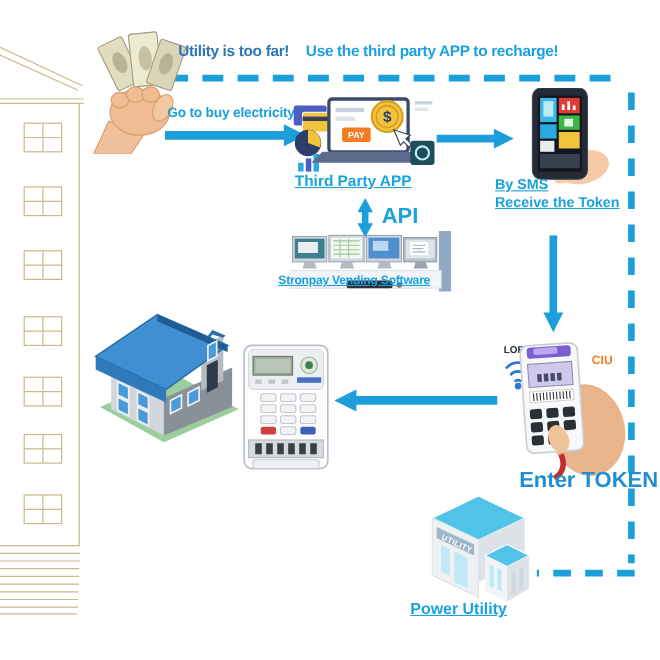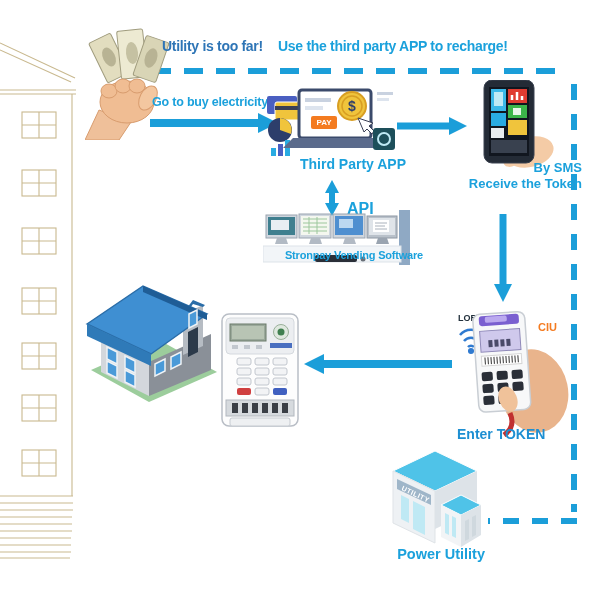--- a/index.html
+++ b/index.html
@@ -3,21 +3,21 @@
 <meta charset="utf-8">
 <style>
   html,body{margin:0;padding:0;background:#fff;}
   .canvas{position:relative;width:600px;height:600px;background:#fff;overflow:hidden;
           font-family:"Liberation Sans",sans-serif;}
   .abs{position:absolute;}
   .t{position:absolute;font-weight:bold;white-space:nowrap;}
   .cyan{color:var(--cyan);}
   .blue{color:var(--blue);}
   .midblue{color:var(--mid_blue);}
-  .center{text-align:right;}
+  .center{text-align:left;text-decoration:underline;}
 </style>
 </head>
 <body>
 
 <div class="canvas">
 
   <svg class="abs" style="left:0;top:40px" width="85" height="522" viewBox="0 0 85 522">
     <g stroke="#c9b98f" fill="none" stroke-width="1.1">
       <path d="M0,3 L75,38"></path>
       <path d="M0,10 L71,42"></path>
@@ -131,21 +131,21 @@
     <rect x="40" y="40" width="19" height="15" fill="#f0c43c"></rect>
     <rect x="23" y="48" width="13" height="10" fill="#e8ecef"></rect>
     <rect x="23" y="60" width="36" height="13" fill="#39414f"></rect>
   </svg>
 
   <div class="t cyan center" style="left:450px;top:160px;width:132px;font-size:13px;line-height:1.2">
     <div>By SMS</div>
     <div>Receive the Token</div>
   </div>
 
-  <div class="t cyan" style="left:347px;top:200px;font-size:16px">API</div>
+  <div class="t cyan" style="left:347px;top:186px;font-size:20px">API</div>
 
   <svg class="abs" style="left:263px;top:210px" width="148" height="58" viewBox="0 0 148 58">
     <rect x="136" y="0" width="11" height="55" fill="#8fa9c4"></rect>
     <rect x="0" y="36" width="138" height="16" fill="#f2f5f8" stroke="#dde3e9"></rect>
     <g>
       <rect x="3" y="5" width="31" height="23" fill="#cfd6de" stroke="#9aa4b0"></rect>
       <rect x="5" y="7" width="27" height="18" fill="#3f7f8f"></rect>
       <rect x="8" y="10" width="18" height="10" fill="#e8eef2"></rect>
       <polygon points="14,28 23,28 25,34 12,34" fill="#b2bac4"></polygon>
     </g>
@@ -253,21 +253,21 @@
           <rect x="59" y="88" width="11" height="9" rx="2"></rect>
         <rect x="29" y="100" width="11" height="9" rx="2"></rect>
           <rect x="44" y="100" width="11" height="9" rx="2"></rect>
       </g>
     </g>
     <ellipse cx="56" cy="104" rx="9" ry="13" fill="#f0c29a" transform="rotate(-22 56 104)"></ellipse>
     <path d="M58,118 Q64,132 52,140" stroke="#c03030" stroke-width="5" fill="none"></path>
     <text x="86" y="36" font-size="11" font-weight="bold" style="fill:var(--orange)">CIU</text>
   </svg>
 
-  <div class="t midblue" style="left:457px;top:426px;font-size:14px">Enter TOKEN</div>
+  <div class="t midblue" style="left:472px;top:426px;font-size:20px">Enter TOKEN</div>
 
   <svg class="abs" style="left:385px;top:443px" width="112" height="108" viewBox="0 0 112 108">
     <polygon points="8,28 50,8 92,28 50,48" fill="#4fc3e8" stroke="#fff"></polygon>
     <polygon points="8,28 50,48 50,100 8,80" fill="#eef1f4" stroke="#dfe3e7"></polygon>
     <polygon points="50,48 92,28 92,66 50,86" fill="#dde3e8"></polygon>
     <polygon points="12,36 46,52 46,62 12,46" fill="#9fb6c9"></polygon>
     <text x="16" y="47" font-size="7" font-weight="bold" fill="#fff" letter-spacing="0.5" transform="rotate(25 16 47)">UTILITY</text>
     <polygon points="16,52 24,56 24,80 16,76" fill="#bfe9f4"></polygon>
     <polygon points="28,58 40,64 40,92 28,86" fill="#bfe9f4"></polygon>
     <polygon points="56,62 76,52 96,62 76,72" fill="#4fc3e8" stroke="#fff"></polygon>

